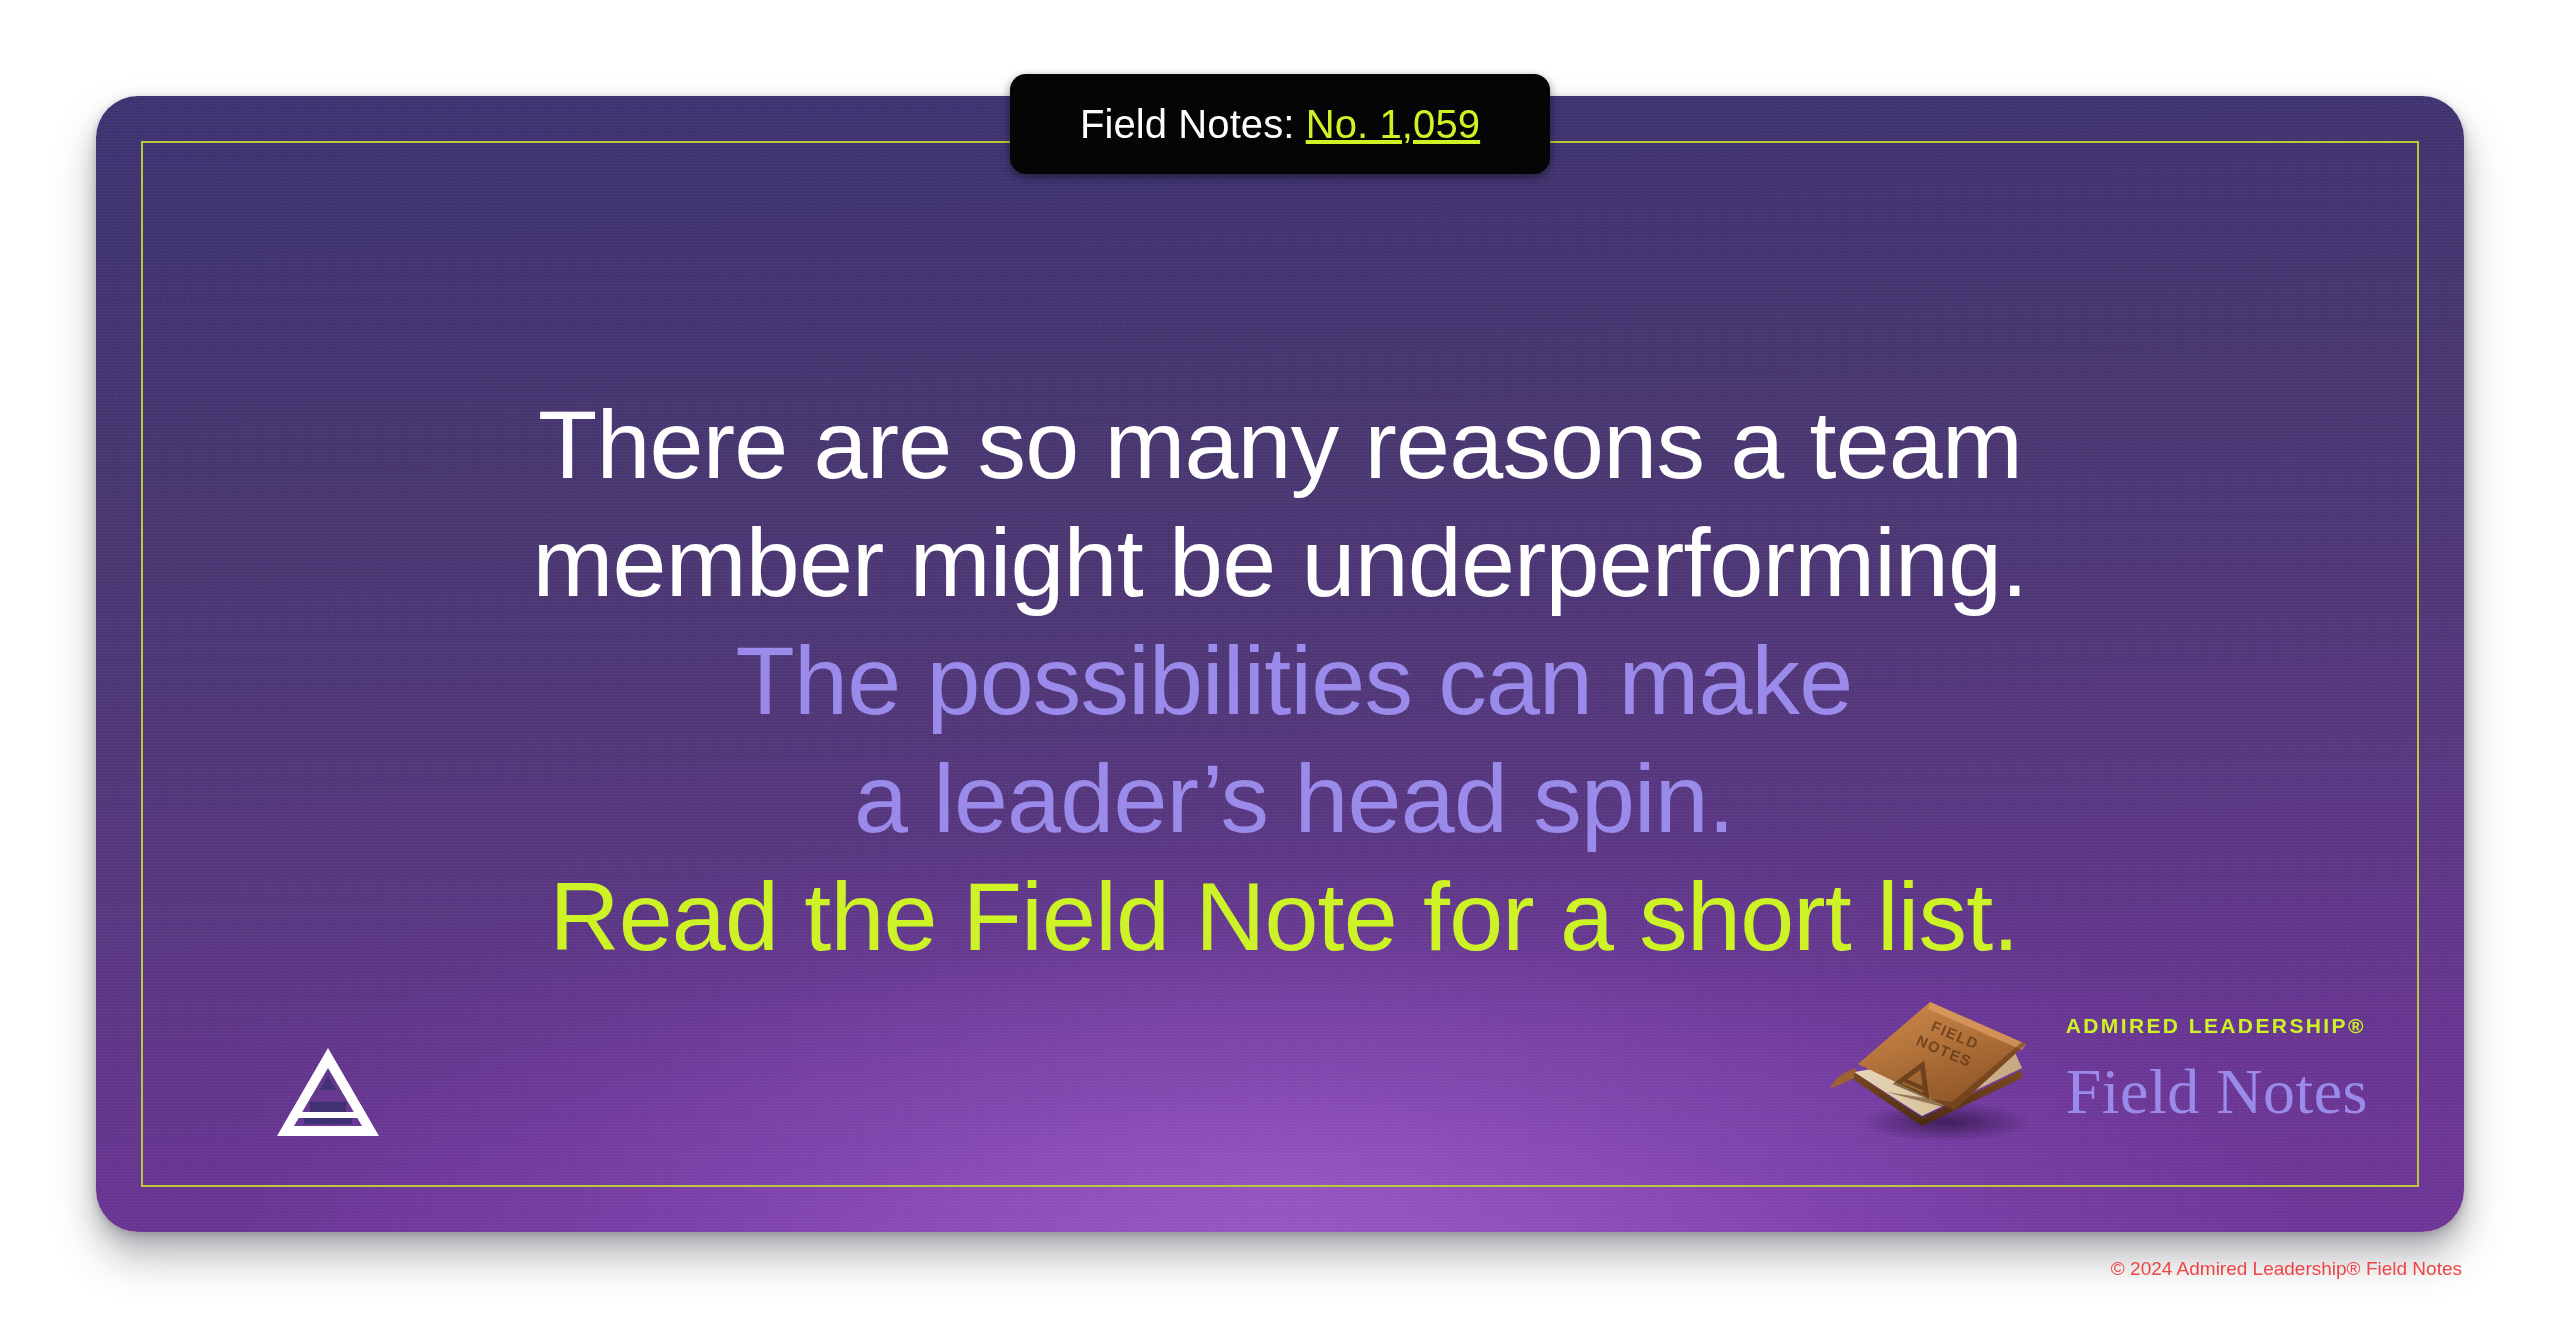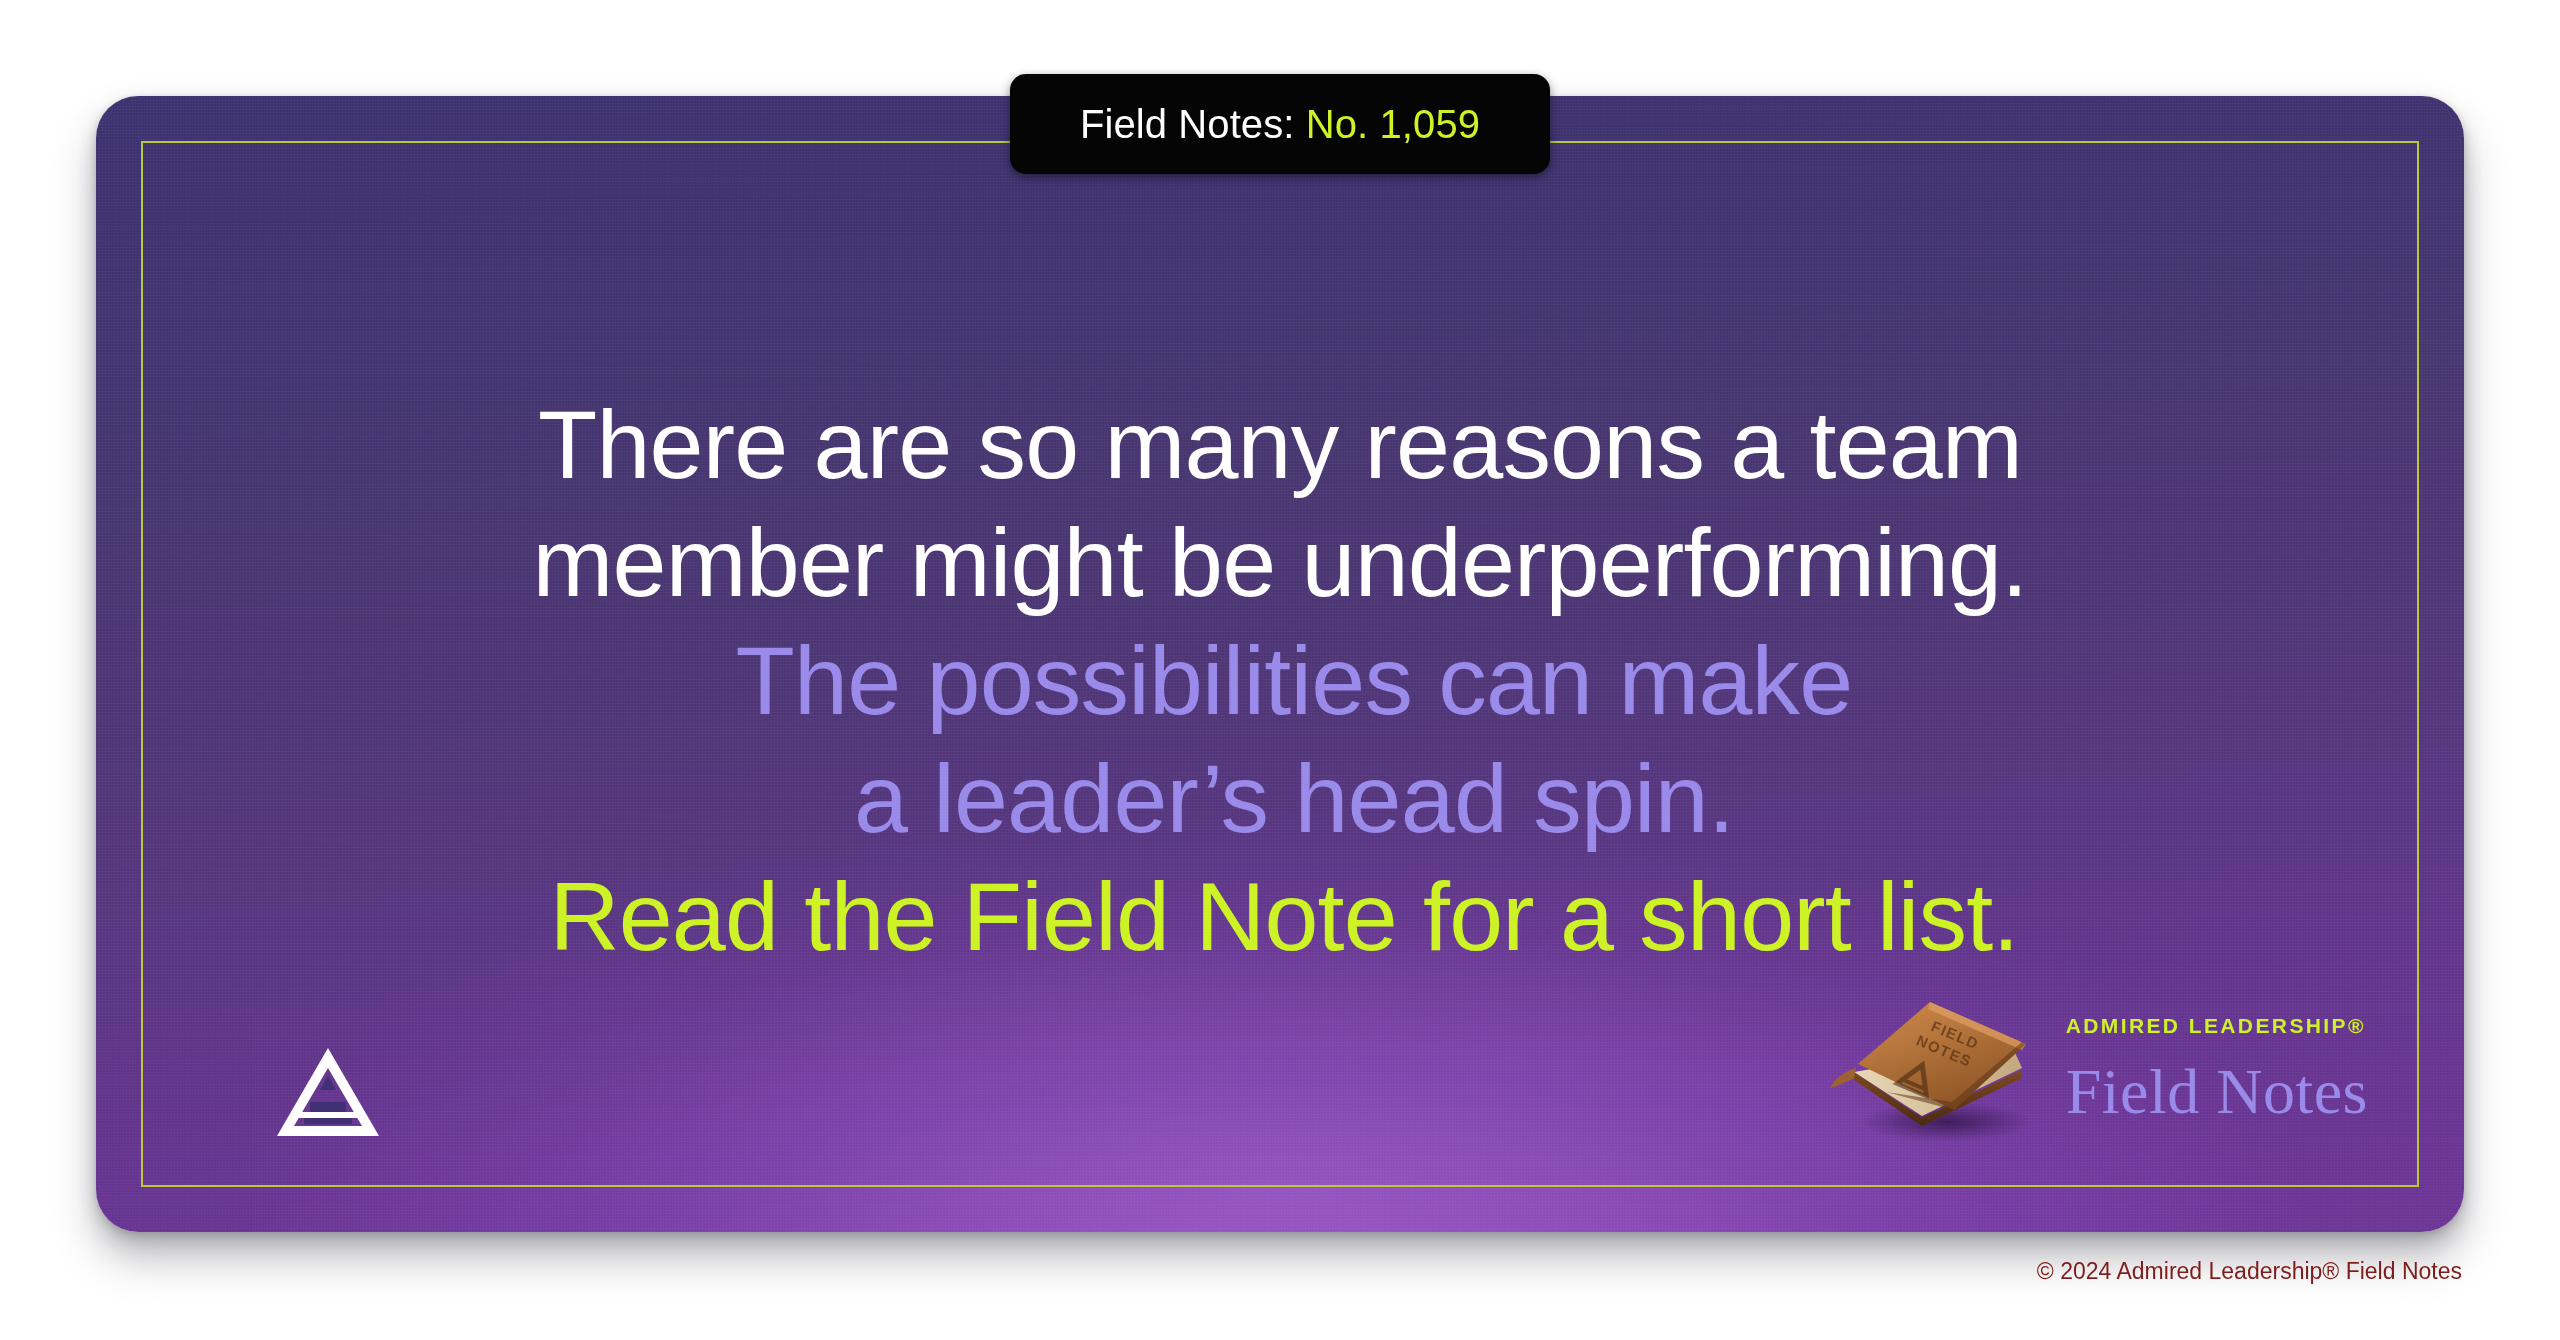--- a/index.html
+++ b/index.html
@@ -91,21 +91,21 @@
     justify-content: center;
     z-index: 12;
     box-shadow: 0 3px 10px rgba(0,0,0,0.45);
   }
   .badge-text {
     font-size: 40px;
     letter-spacing: 0.1px;
     white-space: nowrap;
   }
   .badge-label { color: #ffffff; }
-  .badge-number { color: #cdf225; }
+  .badge-number { color: #cdf225; text-decoration: underline; }
 
   
   .headline {
     position: absolute;
     left: 0;
     right: 0;
     top: 290px;
     text-align: center;
     z-index: 6;
   }
@@ -164,22 +164,22 @@
     line-height: 72px;
     letter-spacing: 0.5px;
     white-space: nowrap;
   }
 
   
   .copyright {
     position: absolute;
     right: 98px;
     top: 1258px;
-    font-size: 23px;
-    color: #7f1d1d;
+    font-size: 19px;
+    color: #ef4444;
     white-space: nowrap;
     z-index: 5;
   }
 </style>
 </head>
 <body>
 
 <div class="page">
 
   <div class="card">

